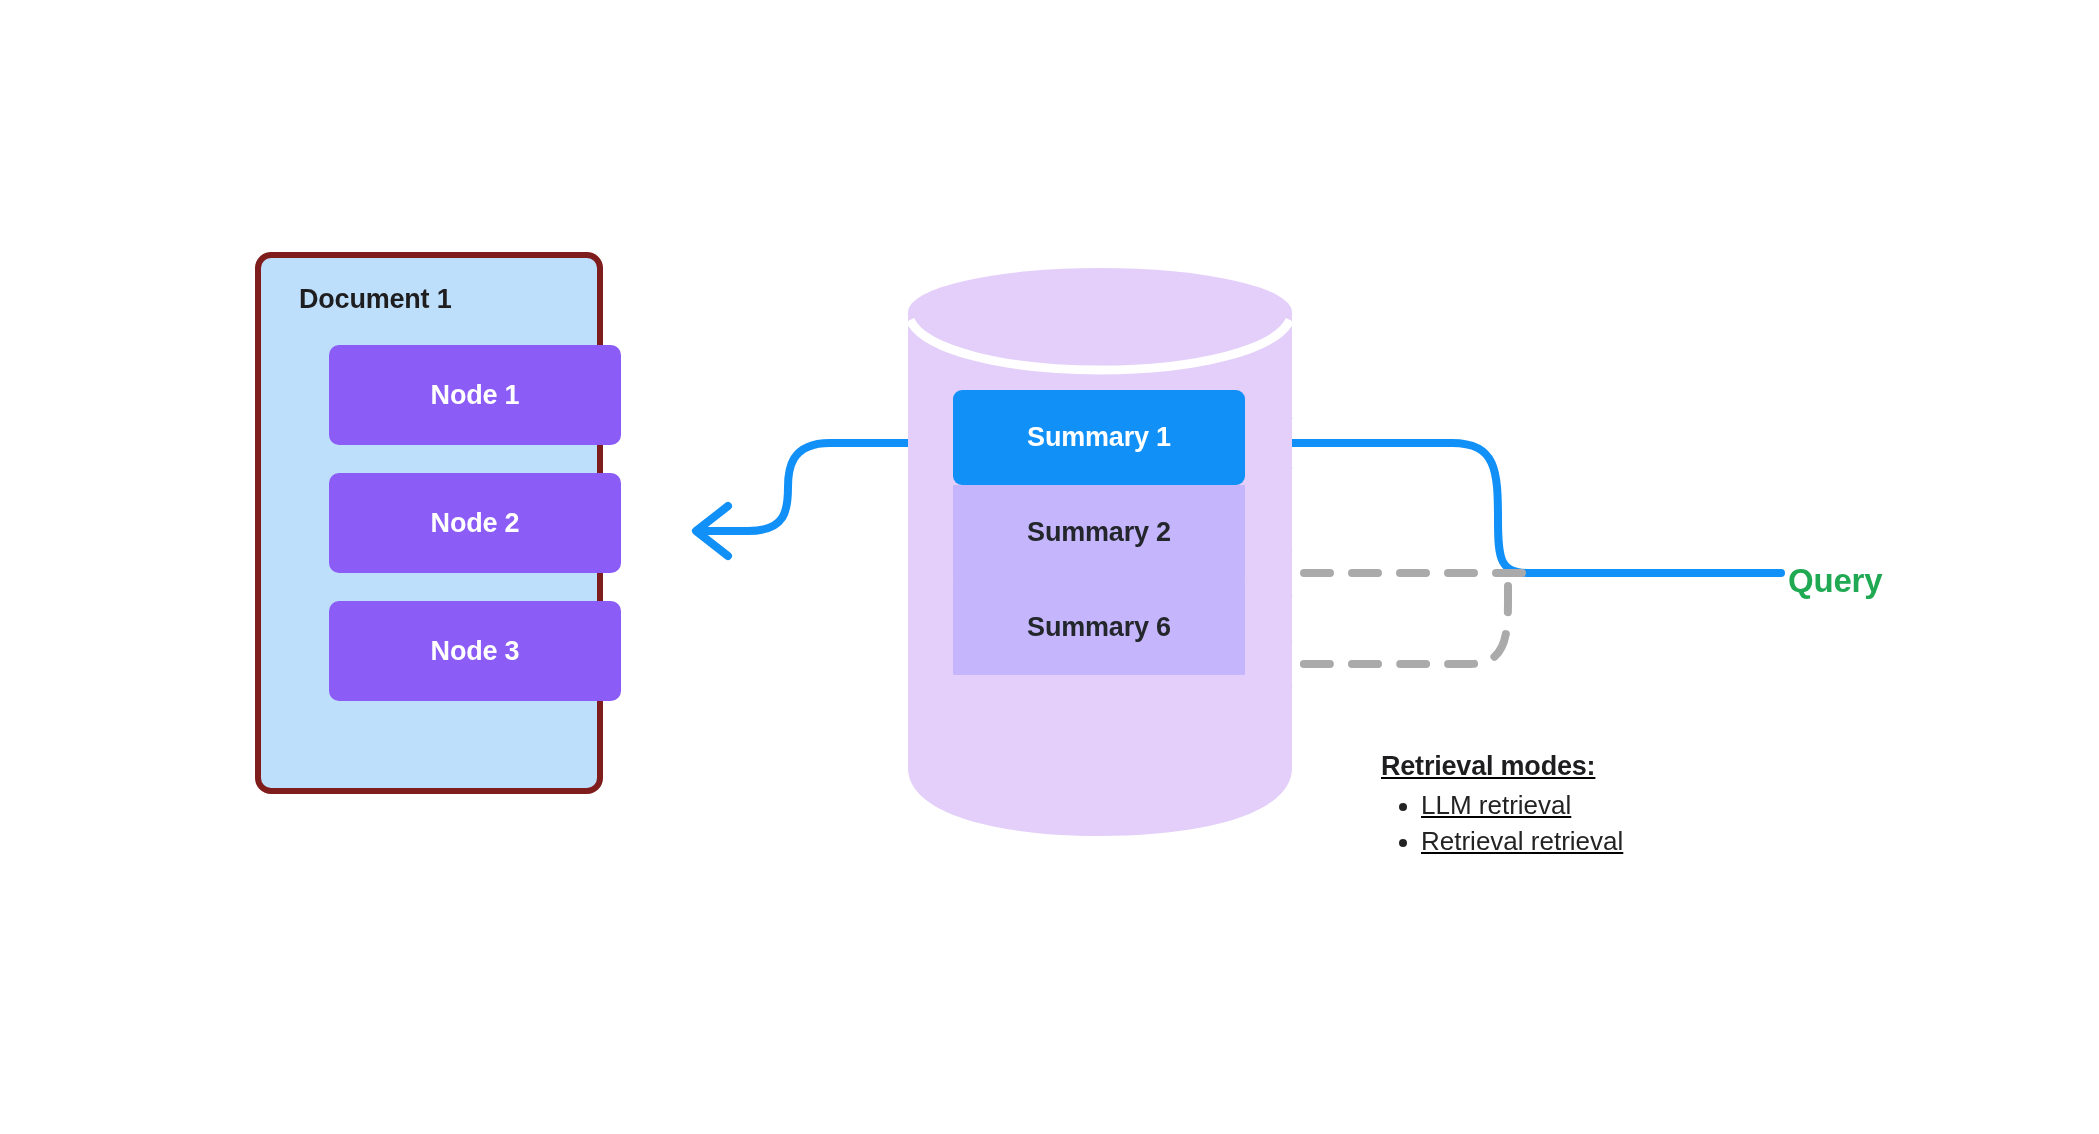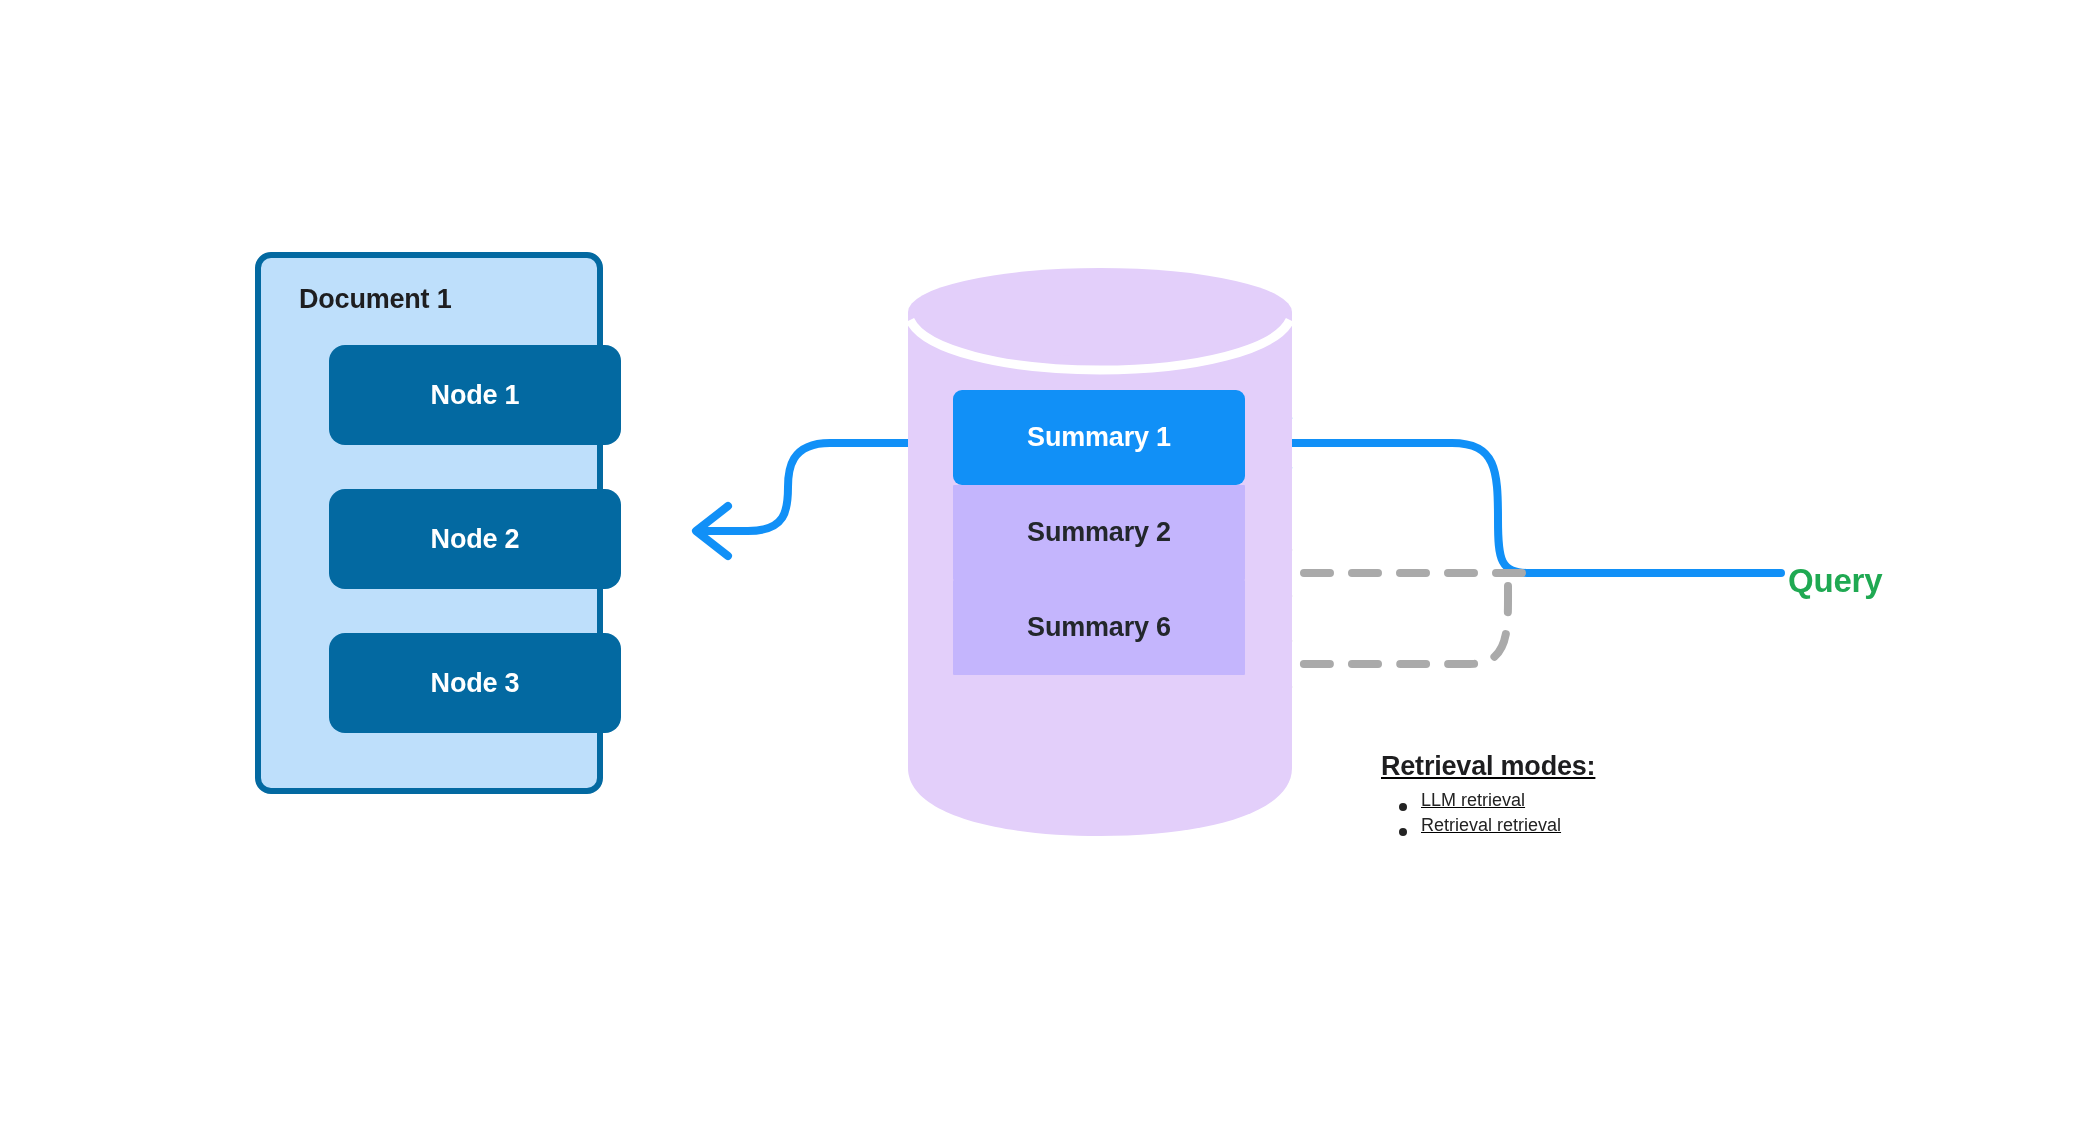--- a/index.html
+++ b/index.html
@@ -29,21 +29,21 @@
   }
 
   
   .doc-box {
     position: absolute;
     left: 255px;
     top: 252px;
     width: 348px;
     height: 542px;
     background: #BEDFFB;
-    border: 6px solid #0369a1;
+    border: 6px solid #7f1d1d;
     border-radius: 16px;
     box-sizing: border-box;
   }
   .doc-title {
     position: absolute;
     left: 38px;
     top: 26px;
     font-size: 27px;
     font-weight: bold;
     color: #1E1E20;
@@ -52,26 +52,26 @@
   }
   .node-stack {
     position: absolute;
     left: 68px;
     top: 87px;
     width: 292px;
   }
   .node-box {
     width: 292px;
     height: 100px;
-    background: #0369a1;
-    border-radius: 16px;
+    background: #8b5cf6;
+    border-radius: 10px;
     display: flex;
     align-items: center;
     justify-content: center;
-    margin-bottom: 44px;
+    margin-bottom: 28px;
   }
   .node-label {
     font-size: 27px;
     font-weight: bold;
     color: #ffffff;
     letter-spacing: -0.2px;
   }
 
   
   .cylinder {
@@ -142,21 +142,21 @@
     letter-spacing: -0.2px;
     white-space: nowrap;
   }
   .modes-list {
     margin: 6px 0 0 0;
     padding-left: 40px;
     list-style: none;
   }
   .modes-list li {
     position: relative;
-    font-size: 18px;
+    font-size: 26px;
     color: #232323;
     line-height: 1.38;
     white-space: nowrap;
   }
   .modes-list li::before {
     content: "";
     position: absolute;
     left: -22px;
     top: 15px;
     width: 8px;

